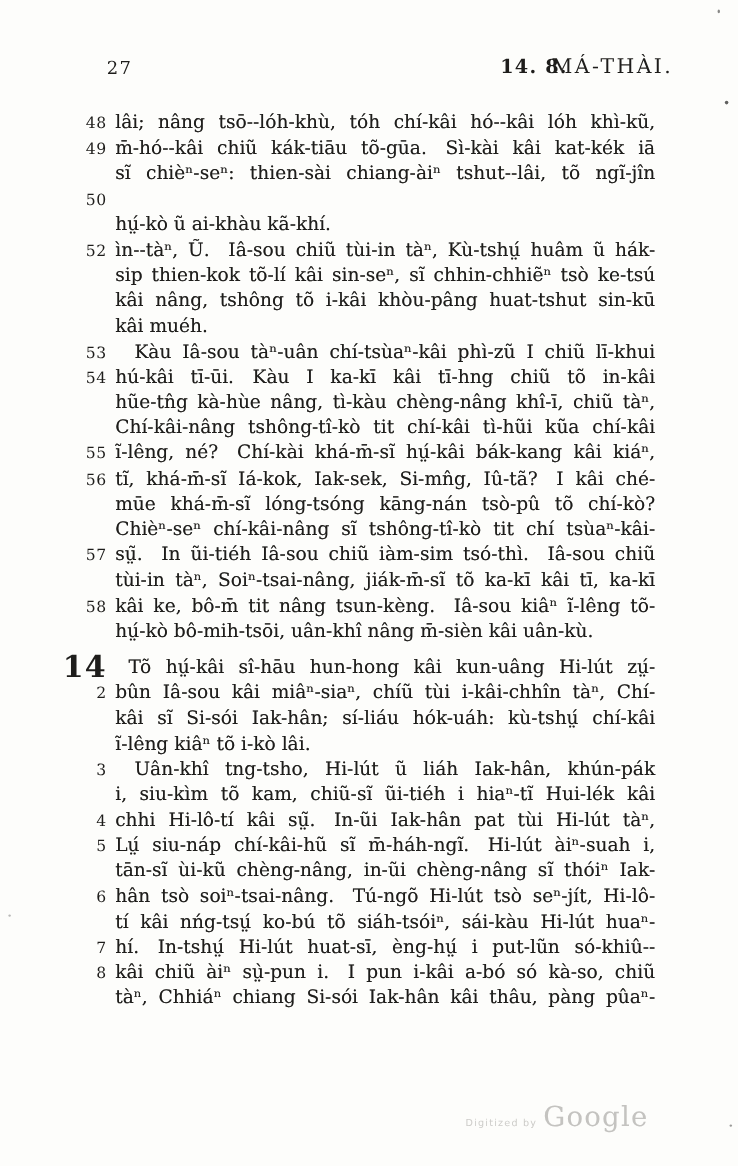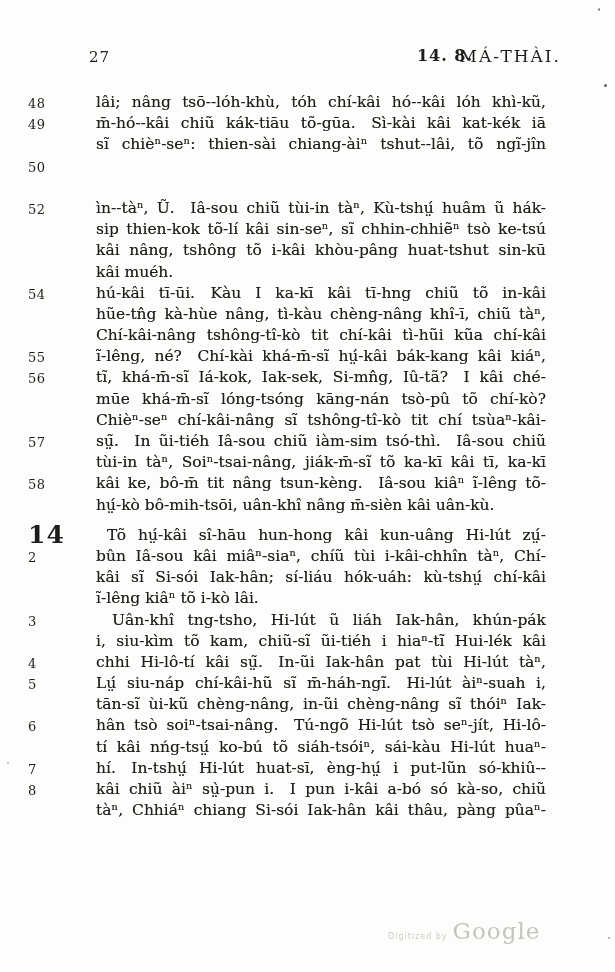--- a/index.html
+++ b/index.html
@@ -10,21 +10,21 @@
   
   .header{position:absolute;top:46px;left:16px;width:545px;height:22px;}
   .pgnum{position:absolute;left:73px;top:2px;font-size:15px;letter-spacing:1px;}
   .title{position:absolute;left:0;right:0;text-align:right;top:0;font-size:17px;
          letter-spacing:2px;font-weight:500;}
   .vref{position:absolute;right:88px;top:0;font-size:16px;font-weight:bold;letter-spacing:1px;}
 
   
   .content{position:absolute;top:92px;left:0;width:615px;}
   .line{display:flex;height:21.2px;line-height:21.2px;}
-  .vn{width:89px;text-align:left;font-size:13px;flex:0 0 89px;
+  .vn{width:89px;text-align:right;font-size:13px;flex:0 0 89px;
       letter-spacing:0.5px;padding-top:1px;box-sizing:border-box;padding-left:28px;}
   .tx{width:450px;flex:0 0 450px;margin-left:7px;font-size:15.5px;
       text-align:justify;text-align-last:justify;white-space:nowrap;
       text-shadow:0 0 0.45px rgba(30,29,27,0.55);}
   .tx.nj{text-align-last:left;}
   .tx.ind{text-indent:16px;}
   .tx.ind2{text-indent:11px;}
   .line.chapline{margin-top:9px;}
   .line.chapline .vn{font-size:25px;font-weight:bold;line-height:21.2px;
       letter-spacing:1px;padding-top:0;position:relative;top:-1px;}
@@ -70,20 +70,21 @@
       <span class="vn"></span>
       <span class="tx">sĩ chièⁿ-seⁿ: thien-sài chiang-àiⁿ tshut--lâi, tõ ngĩ-jîn</span>
     </div>
 
     <div class="line">
       <span class="vn">50</span>
     </div>
 
     <div class="line">
       <span class="vn"></span>
+      <span class="tx nj">hṳ́-kò ũ ai-khàu kã-khí.</span>
     </div>
 
 
     <div class="line">
       <span class="vn">52</span>
       <span class="tx">ìn--tàⁿ, Ũ. Iâ-sou chiũ tùi-in tàⁿ, Kù-tshṳ́ huâm ũ hák-</span>
     </div>
 
     <div class="line">
       <span class="vn"></span>
@@ -93,20 +94,24 @@
     <div class="line">
       <span class="vn"></span>
       <span class="tx">kâi nâng, tshông tõ i-kâi khòu-pâng huat-tshut sin-kū</span>
     </div>
 
     <div class="line">
       <span class="vn"></span>
       <span class="tx nj">kâi muéh.</span>
     </div>
 
+    <div class="line">
+      <span class="vn">53</span>
+      <span class="tx ind">Kàu Iâ-sou tàⁿ-uân chí-tsùaⁿ-kâi phì-zũ I chiũ lī-khui</span>
+    </div>
 
     <div class="line">
       <span class="vn">54</span>
       <span class="tx">hú-kâi tī-ūi. Kàu I ka-kī kâi tī-hng chiũ tõ in-kâi</span>
     </div>
 
     <div class="line">
       <span class="vn"></span>
       <span class="tx">hũe-tn̂g kà-hùe nâng, tì-kàu chèng-nâng khî-ī, chiũ tàⁿ,</span>
     </div>

